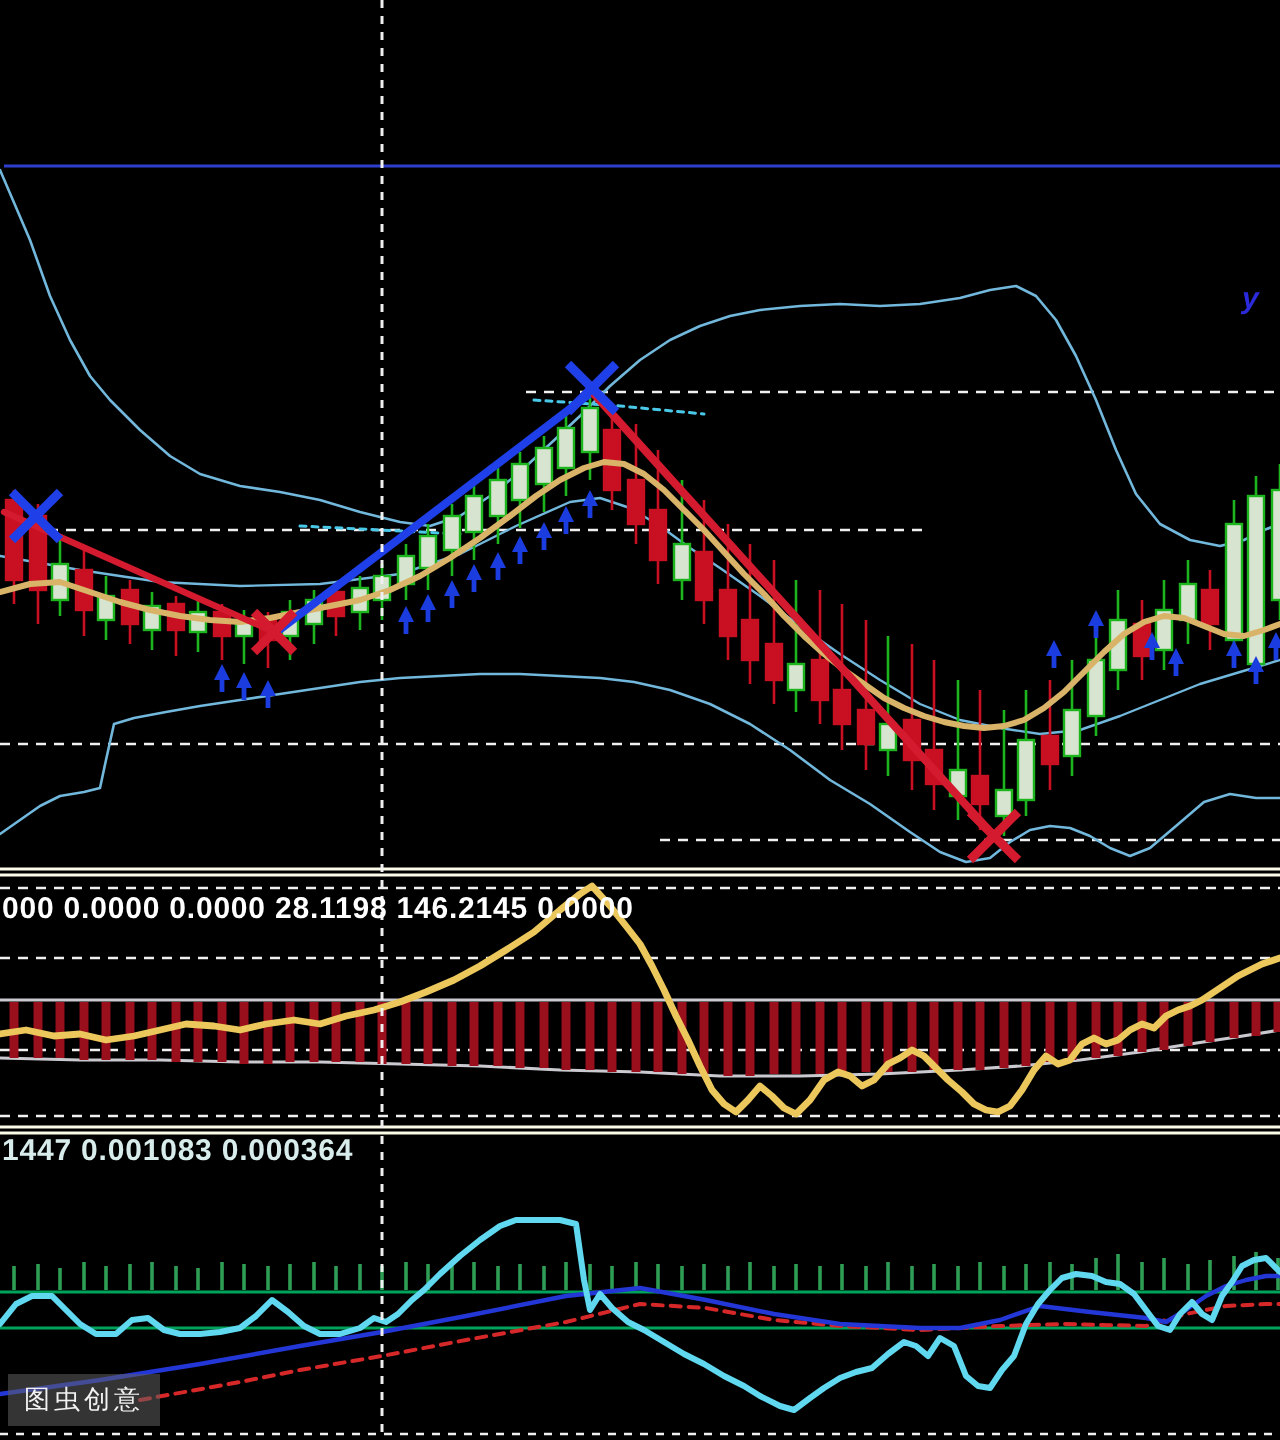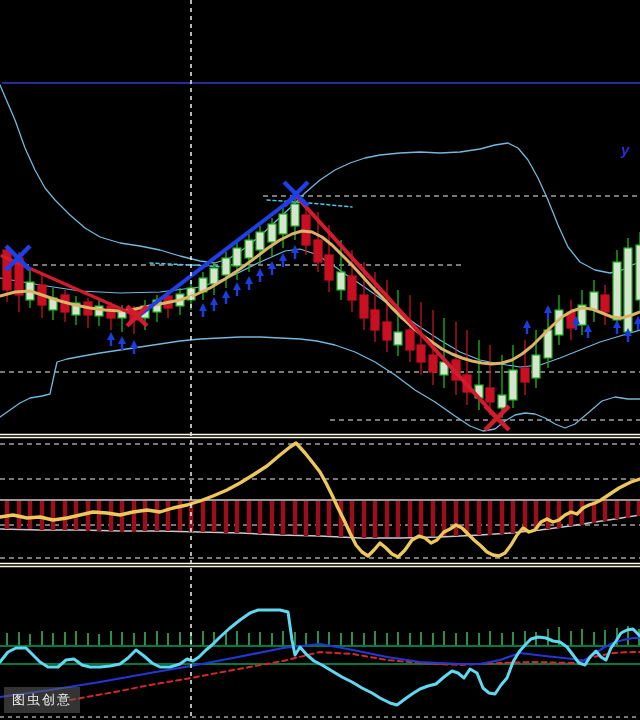--- a/index.html
+++ b/index.html
@@ -315,18 +315,20 @@
       <polyline points="70,700 120,691 150,685 191,678 233,670 283,661 320,652 353,654 387,660 420,663 460,665 500,663 533,662 573,663 593,657 613,653 633,652 640,652" fill="none" stroke="#d62828" stroke-width="2" stroke-linejoin="round" stroke-linecap="round" stroke-dasharray="5 4"></polyline>
       <polyline points="0,697 50,690 100,682 150,673 191,666 233,658 283,648 320,644 353,650 387,657 420,662 460,664 480,664 500,660 520,653 545,656 573,659 583,661 593,655 603,648 613,643 623,640 633,638 640,638" fill="none" stroke="#2336d6" stroke-width="2.2" stroke-linejoin="round" stroke-linecap="round"></polyline>
       <polyline points="0,662 8,652 16,648 26,648 33,655 40,662 48,667 58,667 66,660 74,659 82,665 90,667 100,667 110,666 120,664 128,658 136,650 144,656 152,663 160,667 170,667 180,664 187,659 193,661 199,657 206,650 212,645 220,637 230,628 240,620 250,613 258,610 270,610 280,610 288,612 292,640 295,655 300,647 306,654 314,661 322,665 332,671 342,677 352,682 362,688 372,693 380,698 390,703 397,705 405,699 412,694 420,689 428,686 436,684 444,677 452,671 458,673 464,678 470,669 477,673 483,688 489,693 495,694 501,685 507,678 513,662 519,652 525,645 531,639 538,637 546,638 553,641 560,642 567,647 573,655 579,663 585,665 590,657 596,651 601,657 606,660 611,648 616,641 621,633 627,630 633,629 640,636" fill="none" stroke="#5fd8f0" stroke-width="3" stroke-linejoin="round" stroke-linecap="round"></polyline>
       <line x1="0" y1="434.5" x2="640" y2="434.5" stroke="#fbfbe8" stroke-width="1.4"></line>
       <line x1="0" y1="437.5" x2="640" y2="437.5" stroke="#fbfbe8" stroke-width="1.4"></line>
       <line x1="0" y1="563.5" x2="640" y2="563.5" stroke="#fbfbe8" stroke-width="1.4"></line>
       <line x1="0" y1="566.5" x2="640" y2="566.5" stroke="#fbfbe8" stroke-width="1.4"></line>
       <line x1="191" y1="0" x2="191" y2="720" stroke="#f0f0f0" stroke-width="1.5" stroke-dasharray="4 4"></line>
     </svg>
 
-
+  <div class="val-row row-macd">000 0.0000 0.0000 28.1198 146.2145 0.0000</div>
+
+  <div class="val-row row-osc">1447 0.001083 0.000364</div>
 
   <div class="ylab">y</div>
 
   <div class="watermark">图虫创意</div>
 </div>
 
 </body></html>

